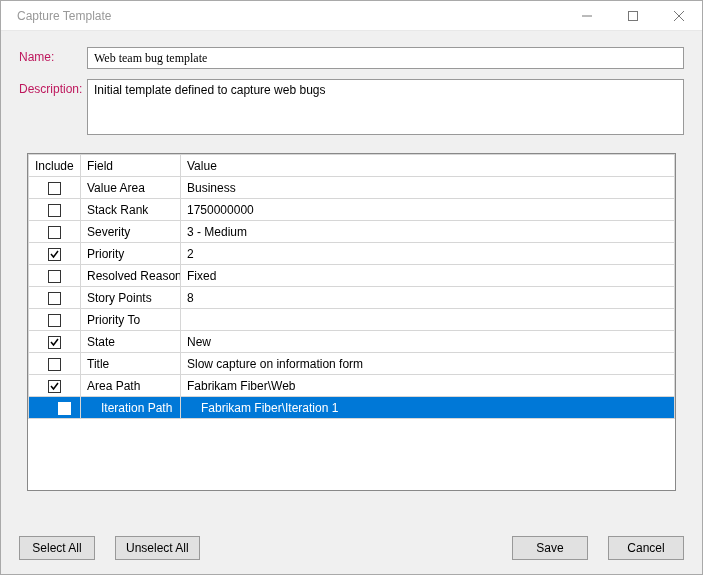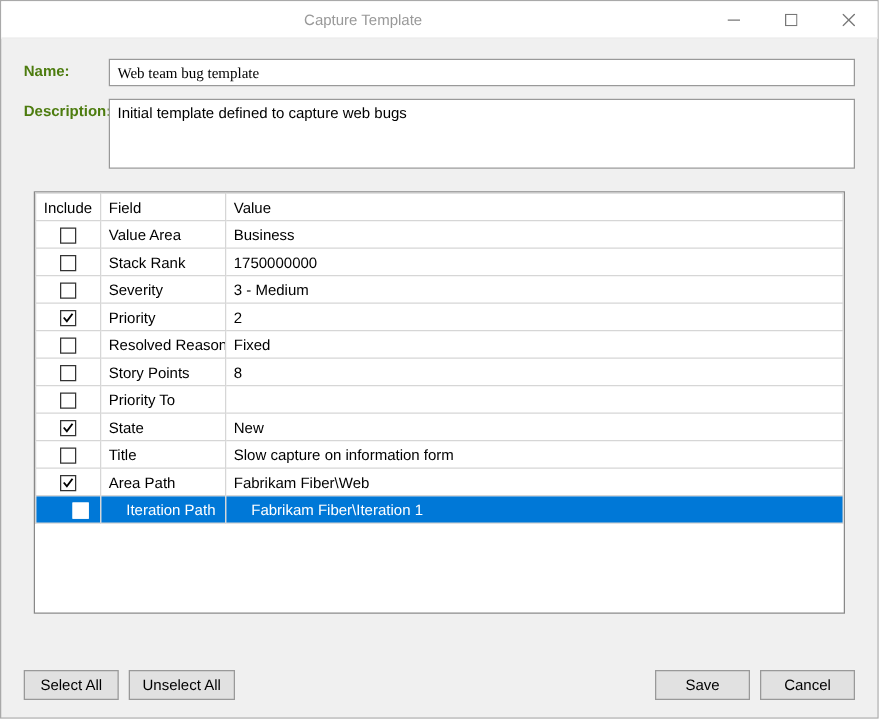--- a/index.html
+++ b/index.html
@@ -18,21 +18,20 @@
     display: flex;
     flex-direction: column;
   }
   .titlebar {
     height: 30px;
     background: #fff;
     border-bottom: 1px solid #e8e8e8;
     display: flex;
     align-items: center;
     padding-left: 16px;
-    text-align: center;
   }
   .titlebar .title {
     flex: 1;
     color: #999;
     font-size: 12px;
   }
   .winbtn {
     width: 46px;
     height: 30px;
     display: flex;
@@ -43,22 +42,21 @@
   .form-area {
     padding: 16px 18px 8px 18px;
   }
   .form-row {
     display: flex;
     margin-bottom: 10px;
   }
   .form-label {
     width: 68px;
     padding-top: 3px;
-    color: #4d7c0f;
-    font-weight: bold;
+    color: #be185d;
   }
   .form-input {
     flex: 1;
     border: 1px solid #999;
     background: #fff;
     padding: 3px 6px;
     font-family: Liberation Serif, serif;
     font-size: 12px;
     height: 22px;
   }
@@ -126,21 +124,21 @@
     color: #fff;
     padding-left: 20px;
   }
   tr.selected .chk {
     border-color: #fff;
     background: #fff;
   }
   .buttonbar {
     display: flex;
     padding: 14px 18px 14px 18px;
-    gap: 8px;
+    gap: 20px;
     margin-top: auto;
   }
   .spacer { flex: 1; }
   button.btn {
     min-width: 76px;
     height: 24px;
     border: 1px solid #999;
     background: #e1e1e1;
     font-family: inherit;
     font-size: 12px;

